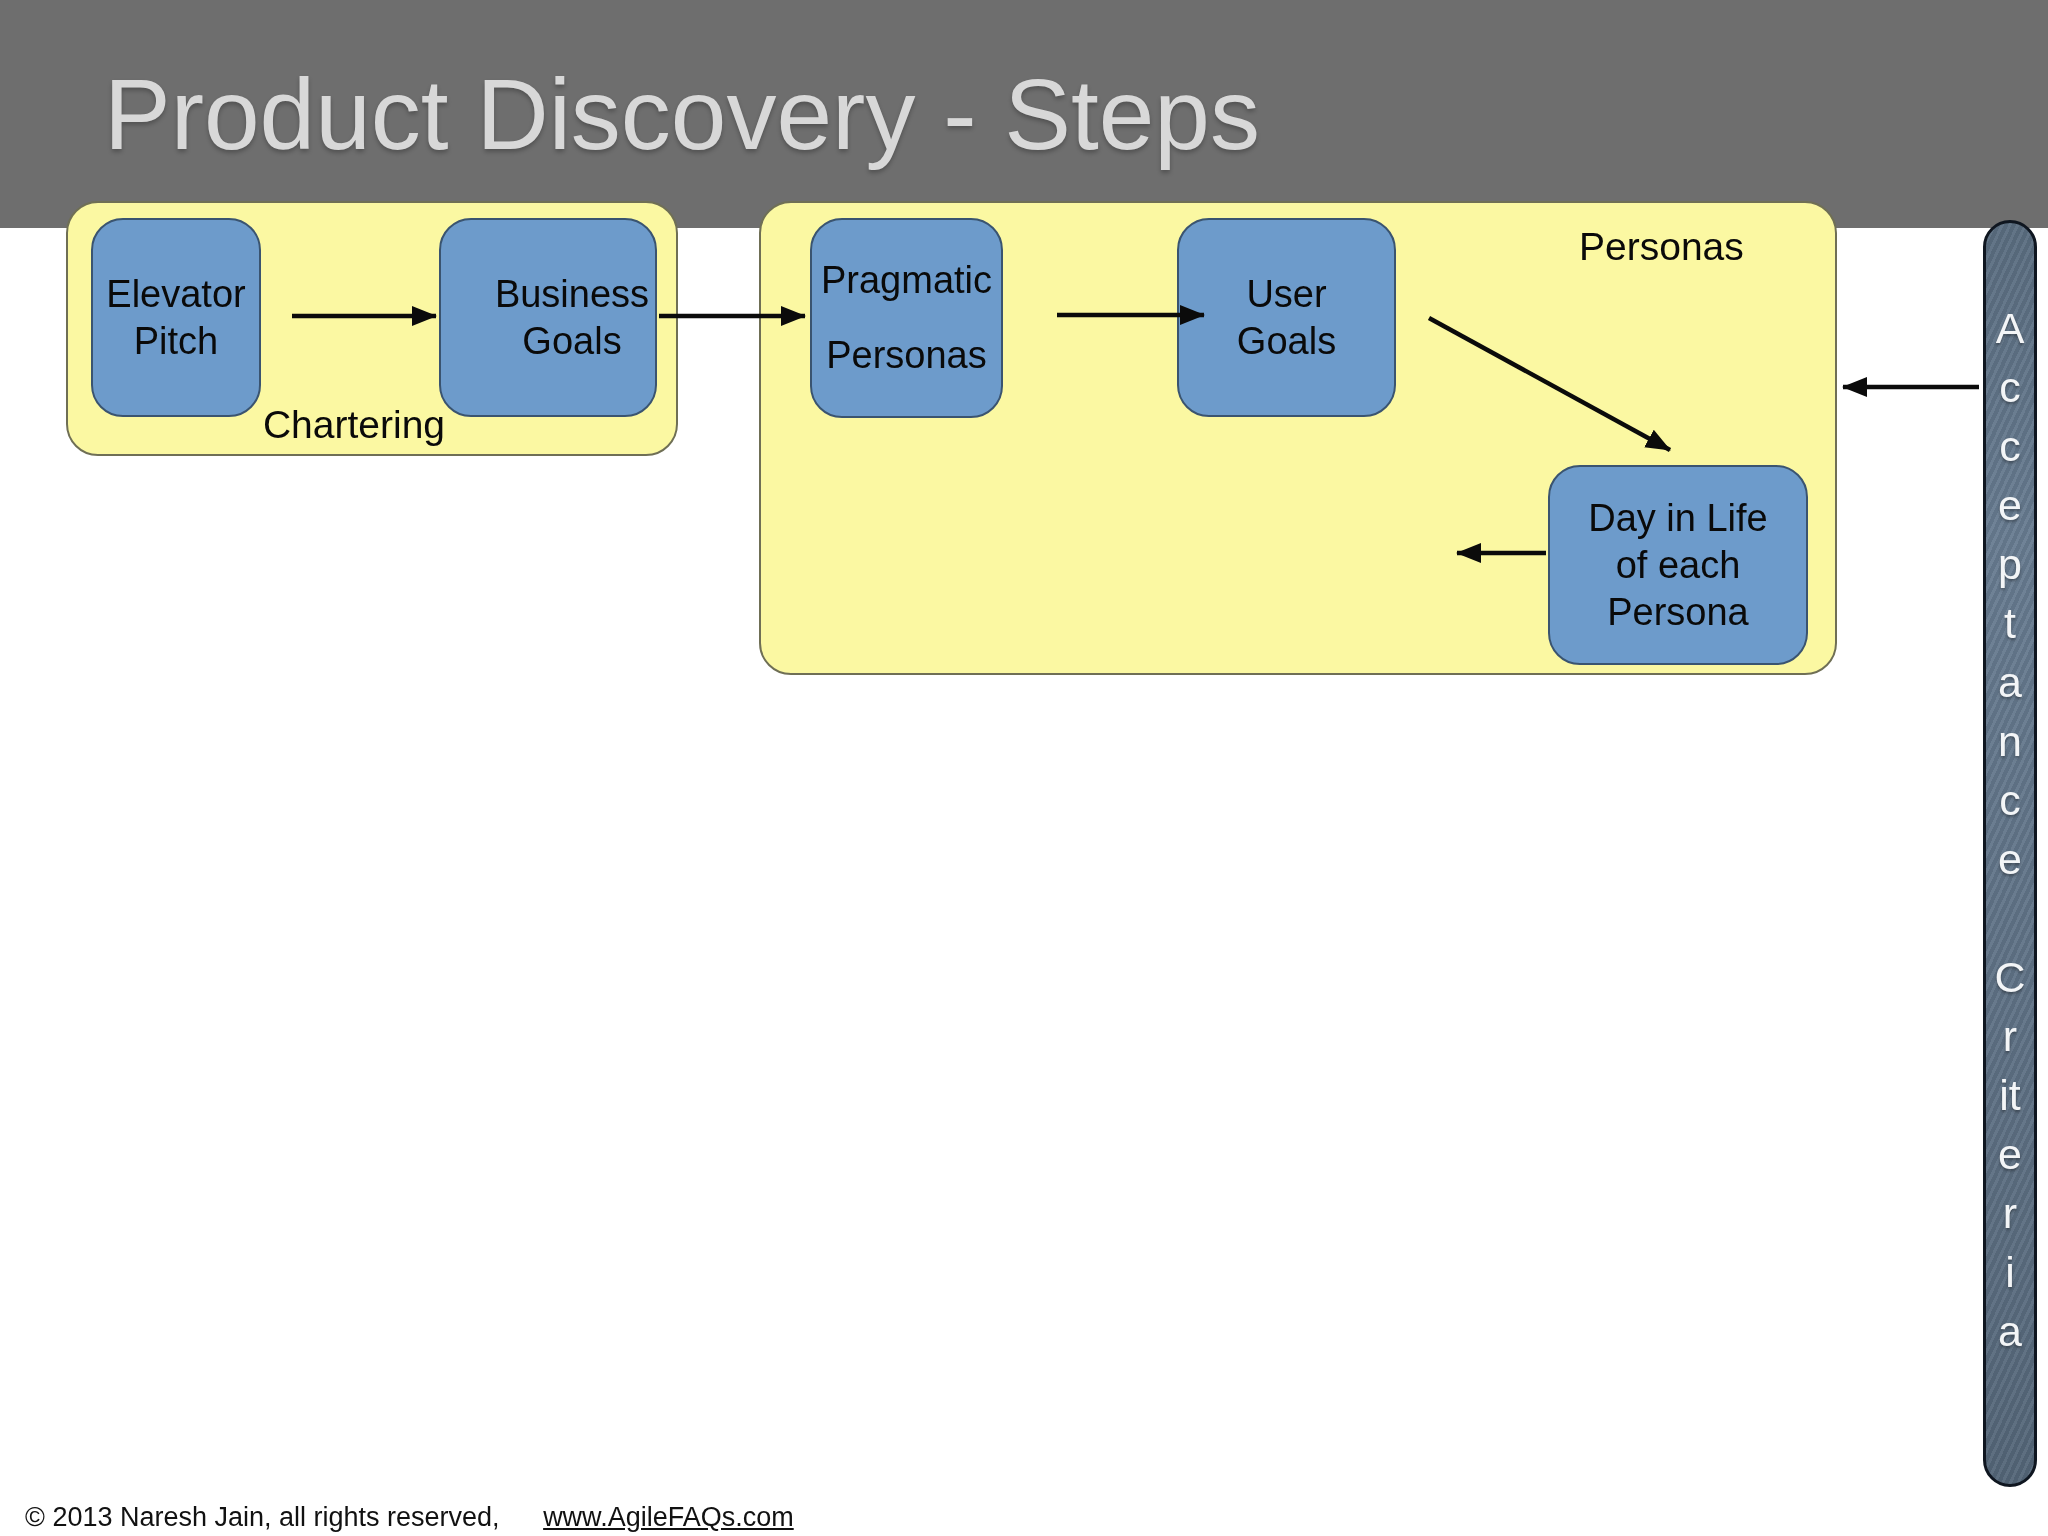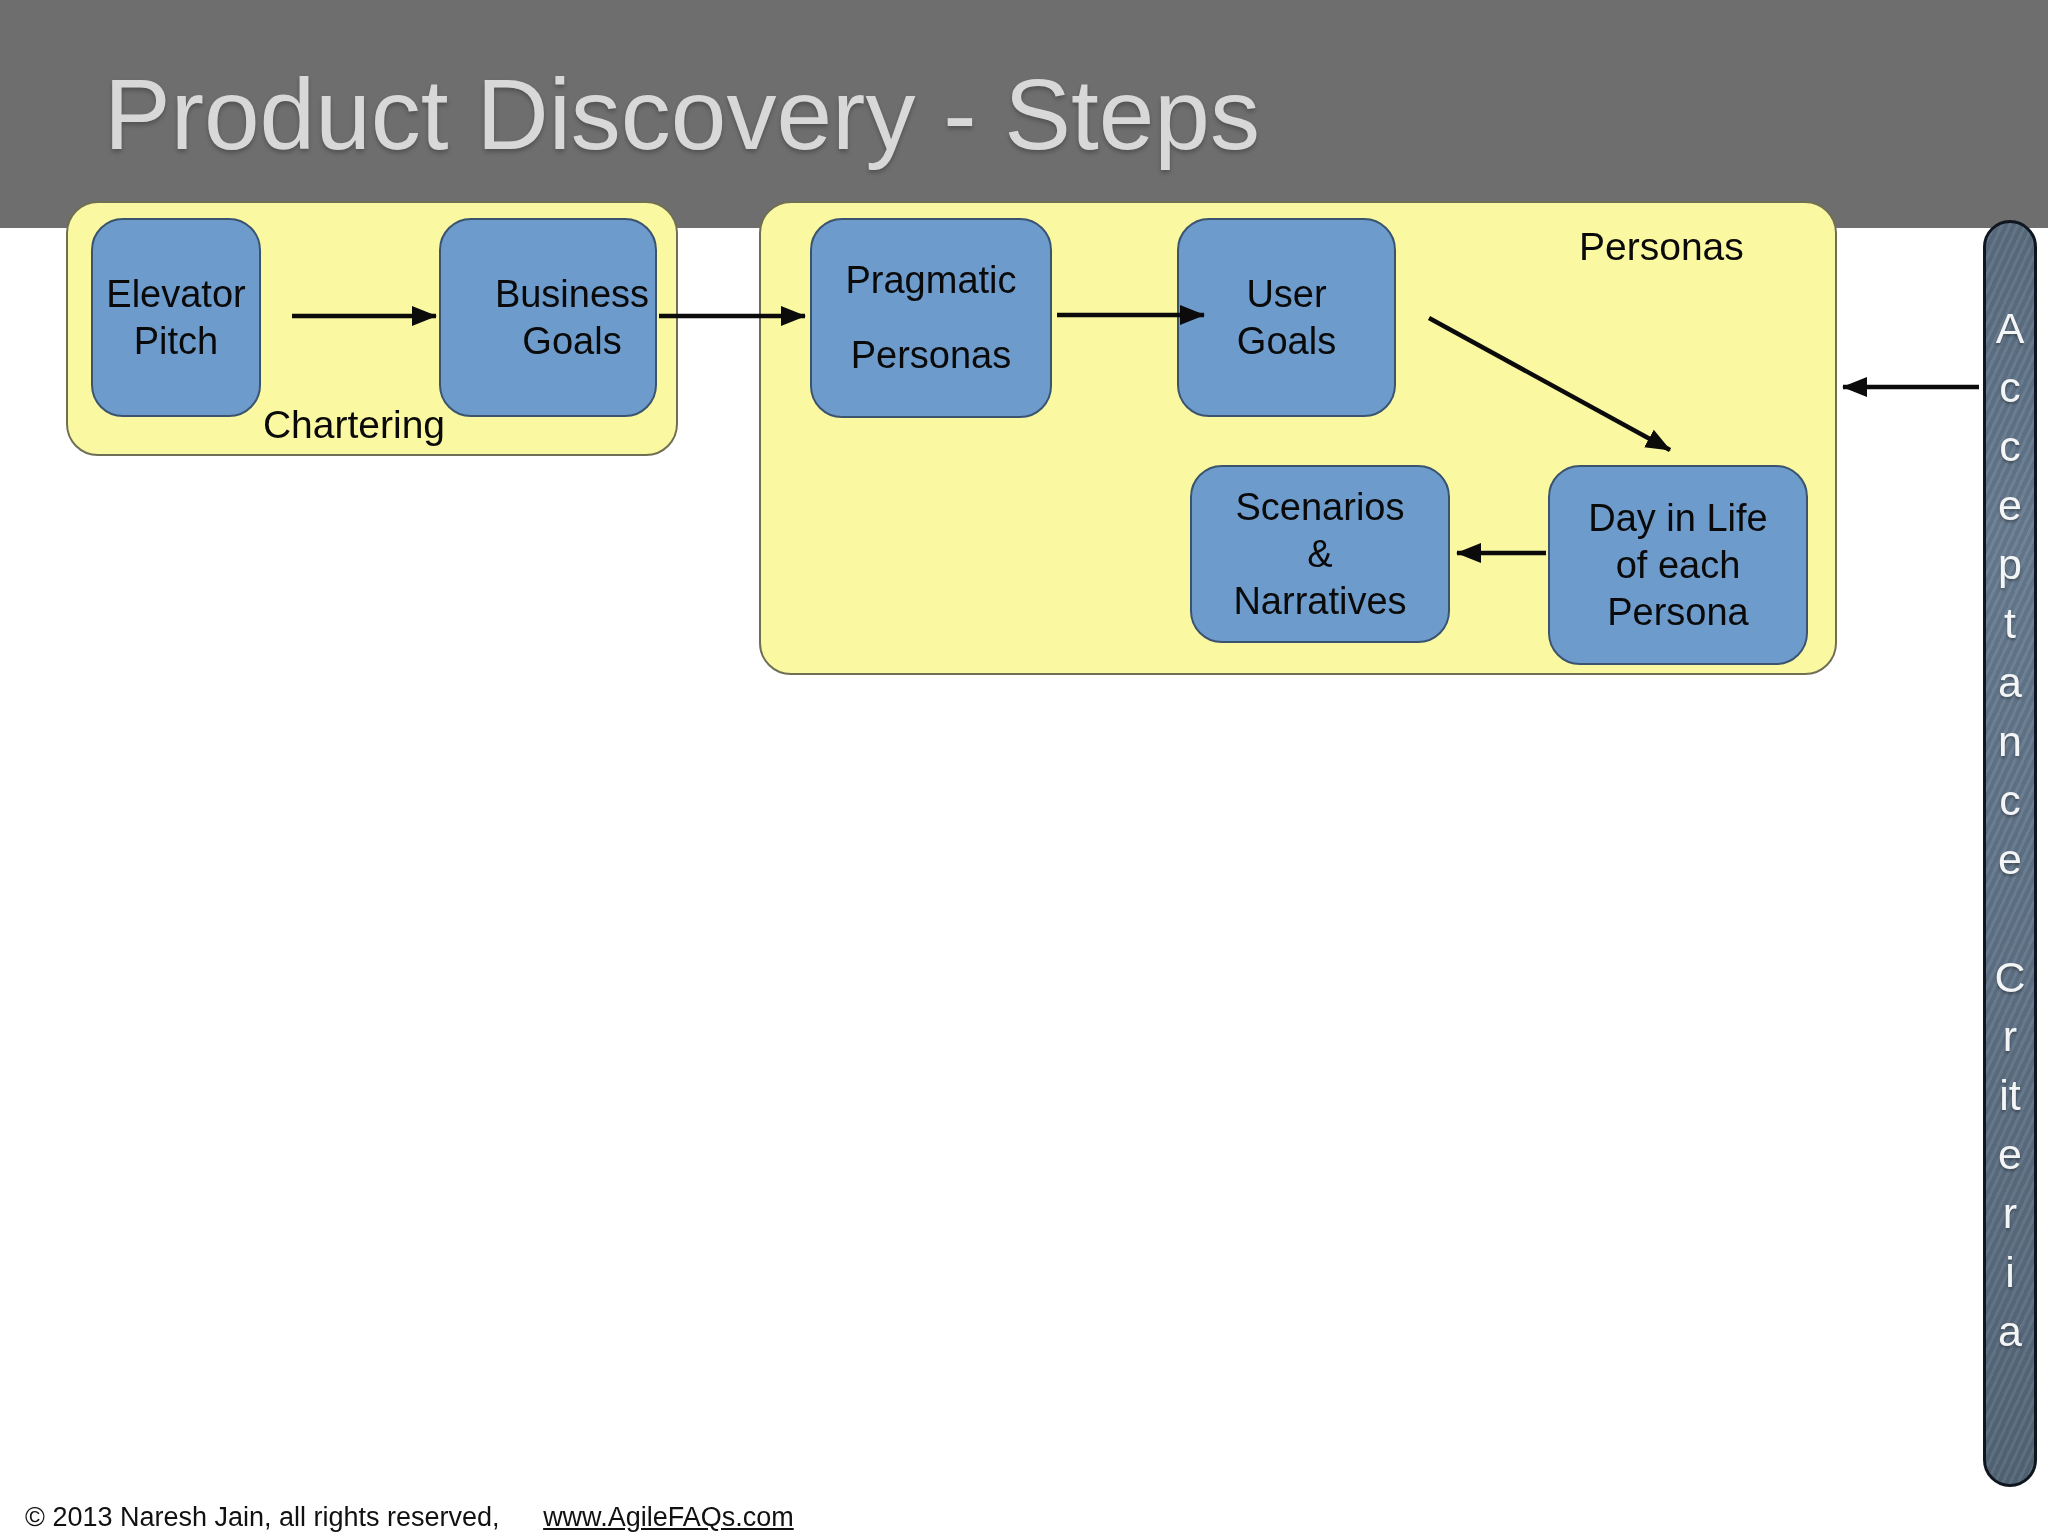--- a/index.html
+++ b/index.html
@@ -75,21 +75,21 @@
   .node-line {
     display: block;
     font-size: 38px;
     line-height: 47px;
     color: #0a0a0a;
     white-space: nowrap;
   }
   
   .node-elevator-pitch      { left: 91px;   top: 218px; width: 170px; height: 199px; }
   .node-business-goals      { left: 439px;  top: 218px; width: 218px; height: 199px; padding-left: 48px; }
-  .node-pragmatic-personas  { left: 810px;  top: 218px; width: 242px; height: 200px; gap: 28px; }
+  .node-pragmatic-personas  { left: 810px;  top: 218px; width: 193px; height: 200px; gap: 28px; }
   .node-user-goals          { left: 1177px; top: 218px; width: 219px; height: 199px; }
   .node-scenarios-narratives{ left: 1190px; top: 465px; width: 260px; height: 178px; }
   .node-day-in-life         { left: 1548px; top: 465px; width: 260px; height: 200px; }
 
   
   .acceptance-bar {
     position: absolute;
     left: 1983px; top: 220px;
     width: 54px; height: 1267px;
     border: 3px solid #0f1620;
@@ -164,25 +164,20 @@
   <div class="node node-pragmatic-personas">
     <span class="node-line">Pragmatic</span>
     <span class="node-line">Personas</span>
   </div>
 
   <div class="node node-user-goals">
     <span class="node-line">User</span>
     <span class="node-line">Goals</span>
   </div>
 
-  <div class="node node-scenarios-narratives">
-    <span class="node-line">Scenarios</span>
-    <span class="node-line">&amp;</span>
-    <span class="node-line">Narratives</span>
-  </div>
 
   <div class="node node-day-in-life">
     <span class="node-line">Day in Life</span>
     <span class="node-line">of each</span>
     <span class="node-line">Persona</span>
   </div>
 
   <div class="acceptance-bar">
     <span class="bar-letter">A</span>
     <span class="bar-letter">c</span>

